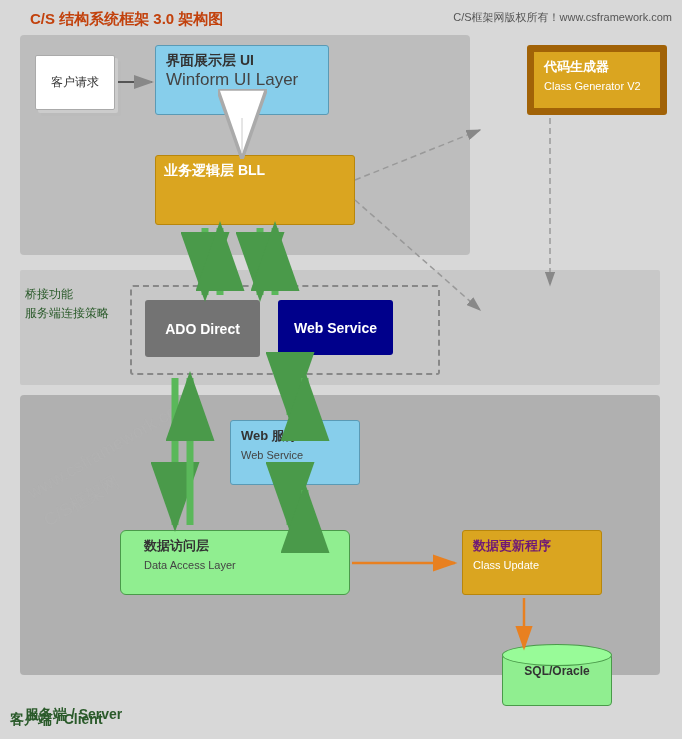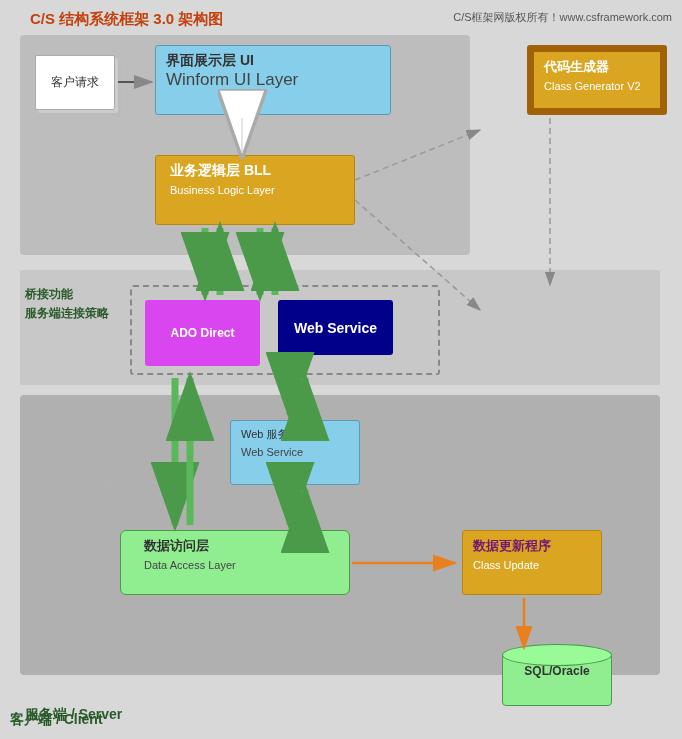--- a/index.html
+++ b/index.html
@@ -76,21 +76,21 @@
       text-align: left;
       
       box-shadow: 3px 3px 0 #ccc, 6px 6px 0 #bbb;
     }
 
     
     .ui-layer {
       position: absolute;
       top: 45px;
       left: 155px;
-      width: 236px;
+      width: 174px;
       height: 70px;
       background: #87CEEB;
       border: 1px solid #5a9ab5;
       border-radius: 3px;
       padding: 6px 10px;
     }
 
     .ui-layer .main-text {
       font-size: 14px;
       font-weight: bold;
@@ -131,21 +131,21 @@
     
     .bll-layer {
       position: absolute;
       top: 155px;
       left: 155px;
       width: 200px;
       height: 70px;
       background: #DAA520;
       border: 1px solid #b8860b;
       border-radius: 3px;
-      padding: 6px 14px;
+      padding: 6px 8px;
     }
 
     .bll-layer .main-text {
       font-size: 14px;
       font-weight: bold;
       color: #fff;
     }
 
     .bll-layer .sub-text {
       font-size: 11px;
@@ -162,21 +162,21 @@
       height: 115px;
       background: #c8c8c8;
       border-radius: 2px;
     }
 
     .bridge-label {
       position: absolute;
       top: 285px;
       left: 25px;
       font-size: 12px;
-      font-weight: bold;
+      font-weight: normal;
       color: #2a5a2a;
       line-height: 1.6;
     }
 
     
     .bridge-dashed-box {
       position: absolute;
       top: 285px;
       left: 130px;
       width: 310px;
@@ -184,27 +184,27 @@
       border: 2px dashed #888;
       border-radius: 3px;
     }
 
     
     .ado-box {
       position: absolute;
       top: 300px;
       left: 145px;
       width: 115px;
-      height: 66px;
-      background: #d946ef;
+      height: 57px;
+      background: #737373;
       border-radius: 3px;
       display: flex;
       align-items: center;
       justify-content: center;
-      font-size: 12px;
+      font-size: 14px;
       font-weight: bold;
       color: white;
     }
 
     
     .ws-box {
       position: absolute;
       top: 300px;
       left: 278px;
       width: 115px;
@@ -283,22 +283,22 @@
       left: 230px;
       width: 130px;
       height: 65px;
       background: #87CEEB;
       border: 1px solid #5a9ab5;
       border-radius: 3px;
       padding: 6px 10px;
     }
 
     .web-service-server .main-text {
-      font-size: 11px;
-      font-weight: normal;
+      font-size: 13px;
+      font-weight: bold;
       color: #333;
     }
 
     .web-service-server .sub-text {
       font-size: 11px;
       color: #444;
       margin-top: 4px;
     }
 
     
@@ -426,21 +426,20 @@
     <div class="sub-text">Winform UI Layer</div>
   </div>
 
   <div class="codegen-box">
     <div class="main-text">代码生成器</div>
     <div class="sub-text">Class Generator V2</div>
   </div>
 
   <div class="bll-layer">
     <div class="main-text">业务逻辑层  BLL</div>
-    <div class="sub-text">Business Logic Layer</div>
   </div>
 
   <div class="bridge-zone"></div>
 
   <div class="bridge-label">
     <div>桥接功能</div>
     <div>服务端连接策略</div>
   </div>
 
   <div class="bridge-dashed-box"></div>

